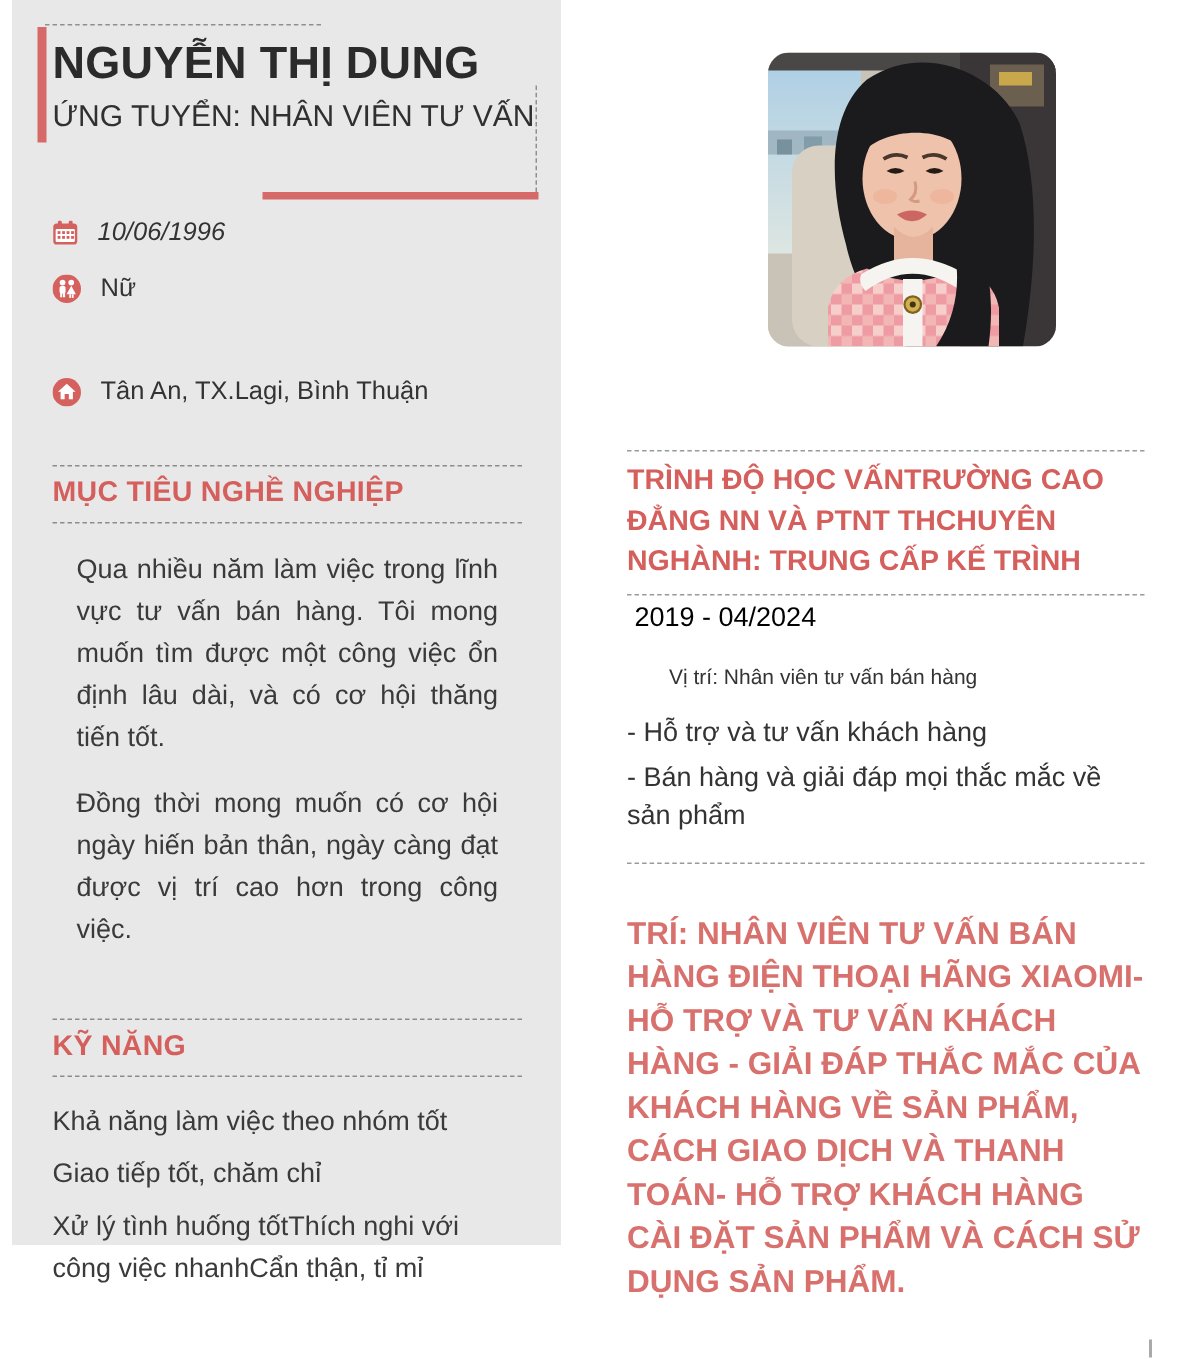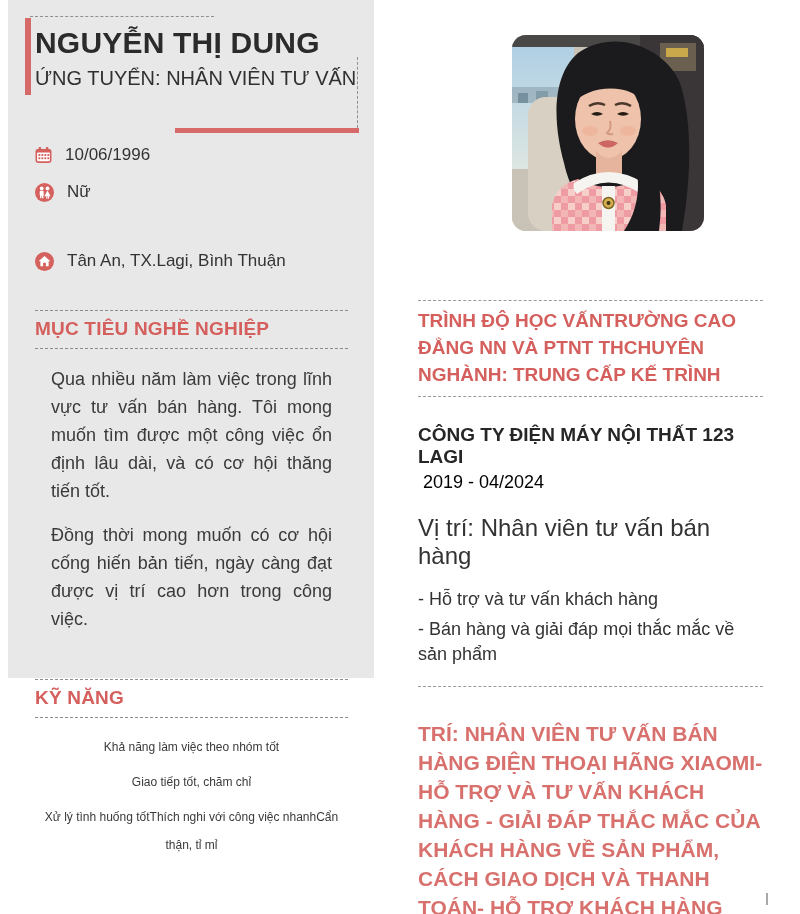--- a/index.html
+++ b/index.html
@@ -5,50 +5,50 @@
   html,body{margin:0;padding:0;}
   body{
     width:800px;height:914px;background:#ffffff;
     font-family:"Liberation Sans","DejaVu Sans",sans-serif;
     -webkit-font-smoothing:antialiased;
   }
   .canvas{position:relative;width:800px;height:914px;background:#ffffff;overflow:hidden;}
 
   
   .left-panel{
-    position:absolute;left:8px;top:0;width:366px;height:678px;
+    position:absolute;left:8px;top:0;width:366px;height:830px;
     background:#e8e8e8;box-sizing:border-box;padding:0 26px 0 27px;
   }
   .name-block{position:relative;margin-top:16px;height:117px;}
   .name-block .top-dash{position:absolute;left:-5px;top:0;width:184px;border-top:1px dashed #8f8f8f;}
   .name-block .vbar{position:absolute;left:-10px;top:2px;width:6px;height:77px;background:#d56a68;}
   .name-block h1{
     margin:0;padding-top:10px;font-size:30px;line-height:34px;
     font-weight:bold;color:#2b2b2b;letter-spacing:0.2px;white-space:nowrap;
   }
   .name-block .subtitle{margin-top:7px;font-size:20px;color:#303030;white-space:nowrap;}
   .name-block .vdash{position:absolute;left:322px;top:41px;height:71px;border-left:1px dashed #8f8f8f;}
   .name-block .hbar{position:absolute;left:140px;top:112px;width:184px;height:5px;background:#d56a68;}
 
   .info-list{margin-top:12px;}
   .info-row{display:flex;align-items:center;gap:13px;font-size:17px;color:#333333;}
-  .info-row.r1{margin-bottom:17px;}
+  .info-row.r1{margin-bottom:17px;font-style:italic;}
   .info-row.r2{margin-bottom:49px;}
   .info-row svg{flex:0 0 auto;display:block;}
 
   .sec-heading{
     border-top:1px dashed #8c8c8c;border-bottom:1px dashed #8c8c8c;
     padding:7px 0 8px;font-size:19px;font-weight:bold;color:#d45f5c;letter-spacing:0.2px;
   }
   .objective-head{margin-top:39px;}
   .objective-body{margin-top:14px;}
   .objective-body p{margin:16px;font-size:18px;line-height:28px;text-align:justify;color:#3a3a3a;}
   .skills-head{margin-top:46px;}
   .skills-body{margin-top:15px;}
-  .skills-body p{margin:0 0 7px;font-size:12px;line-height:28px;color:#3a3a3a;text-align:center;}
+  .skills-body p{margin:0 0 7px;font-size:18px;line-height:28px;color:#3a3a3a;text-align:left;}
 
   
   .right-col{
     position:absolute;left:374px;top:0;width:426px;box-sizing:border-box;
     padding:0 37px 0 44px;background:#ffffff;
   }
   .photo{
     width:192px;height:196px;border-radius:14px;overflow:hidden;
     margin:35px 0 0 94px;position:relative;background:#c9c2b6;
   }
@@ -57,21 +57,21 @@
   .edu-head{
     margin-top:69px;border-top:1px dashed #9a9a9a;border-bottom:1px dashed #9a9a9a;
     padding:6px 0 8px;font-size:19px;line-height:27px;font-weight:bold;color:#d45f5c;
   }
   .exp-head{
     margin-top:10px;border-top:1px dashed #9a9a9a;border-bottom:1px dashed #9a9a9a;
     padding:6px 0 7px;font-size:19px;font-weight:bold;color:#d45f5c;
   }
   .company{margin-top:27px;font-size:19px;font-weight:bold;color:#262626;}
   .period{margin-top:4px;font-size:18px;color:#000000;padding-left:5px;}
-  .position{margin-top:21px;font-size:24px;color:#333333;}
+  .position{margin-top:21px;font-size:14px;color:#333333;margin-left:28px;}
   .duties{margin-top:17px;}
   .duties p{margin:0 0 5px;font-size:18px;line-height:25px;color:#333333;}
   .divider{border-top:1px dashed #9a9a9a;height:0;}
   .div-after-duties{margin-top:19px;}
   .extra-note{
     margin-top:32px;font-size:21px;font-weight:bold;line-height:29px;color:#d8716d;
     text-align:left;
   }
   .cursor-mark{position:absolute;left:766px;top:893px;width:2px;height:12px;background:#a9a9a9;}
 </style>
@@ -134,21 +134,21 @@
           <circle cx="9.5" cy="9.5" r="9.5" fill="#d5615e"></circle>
           <path fill="#ffffff" d="M9.5 3.9 L15.4 9.2 L13.6 9.2 L13.6 14.2 L10.9 14.2 L10.9 10.7 L8.1 10.7 L8.1 14.2 L5.4 14.2 L5.4 9.2 L3.6 9.2 Z"></path>
         </svg>
         <span>Tân An, TX.Lagi, Bình Thuận</span>
       </div>
     </div>
 
     <div class="sec-heading objective-head">MỤC TIÊU NGHỀ NGHIỆP</div>
     <div class="objective-body">
       <p>Qua nhiều năm làm việc trong lĩnh vực tư vấn bán hàng. Tôi mong muốn tìm được một công việc ổn định lâu dài, và có cơ hội thăng tiến tốt.</p>
-      <p>Đồng thời mong muốn có cơ hội cống hiến bản tiến, ngày càng đạt được vị trí cao hơn trong công việc.</p>
+      <p>Đồng thời mong muốn có cơ hội ngày hiến bản thân, ngày càng đạt được vị trí cao hơn trong công việc.</p>
     </div>
 
     <div class="sec-heading skills-head">KỸ NĂNG</div>
     <div class="skills-body">
       <p>Khả năng làm việc theo nhóm tốt</p>
       <p>Giao tiếp tốt, chăm chỉ</p>
       <p>Xử lý tình huống tốtThích nghi với công việc nhanhCẩn thận, tỉ mỉ</p>
     </div>
 
   </aside>
@@ -196,21 +196,20 @@
         <rect x="90" y="151" width="13" height="45" fill="#f6f4f0"></rect>
         <circle cx="96.5" cy="168" r="5.5" fill="#d3af4e" stroke="#7d6324" stroke-width="1.5"></circle>
         <circle cx="96.5" cy="168" r="2" fill="#3f3418"></circle>
         <path d="M128,106 C146,128 152,160 147,196 L112,196 C131,168 128,136 119,116 Z" fill="#1b1b1d"></path>
       </svg>
     </div>
 
     <div class="edu-head">TRÌNH ĐỘ HỌC VẤNTRƯỜNG CAO ĐẲNG NN VÀ PTNT THCHUYÊN NGHÀNH: TRUNG CẤP KẾ TRÌNH</div>
 
 
-    <div class="company">CÔNG TY ĐIỆN MÁY NỘI THẤT 123 LAGI</div>
     <div class="period">2019 - 04/2024</div>
     <div class="position">Vị trí: Nhân viên tư vấn bán hàng</div>
 
     <div class="duties">
       <p>- Hỗ trợ và tư vấn khách hàng</p>
       <p>- Bán hàng và giải đáp mọi thắc mắc về sản phẩm</p>
     </div>
 
     <div class="divider div-after-duties"></div>
 

